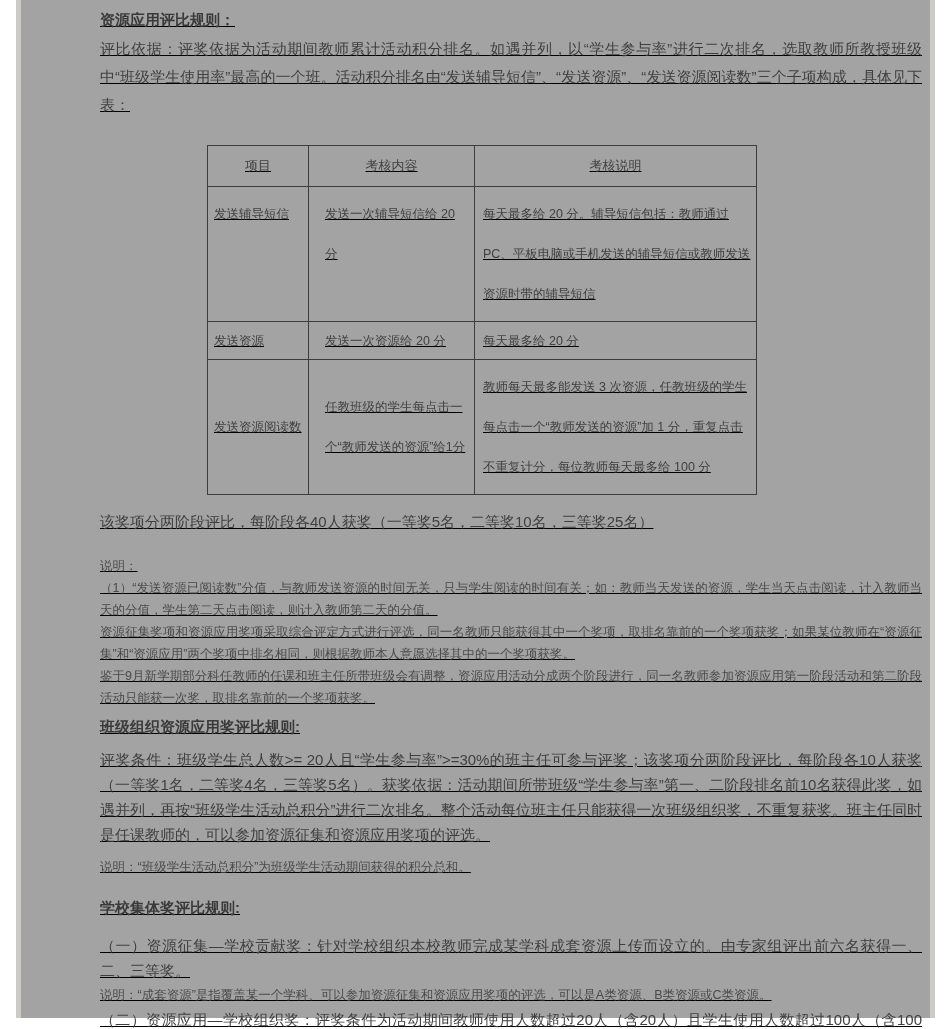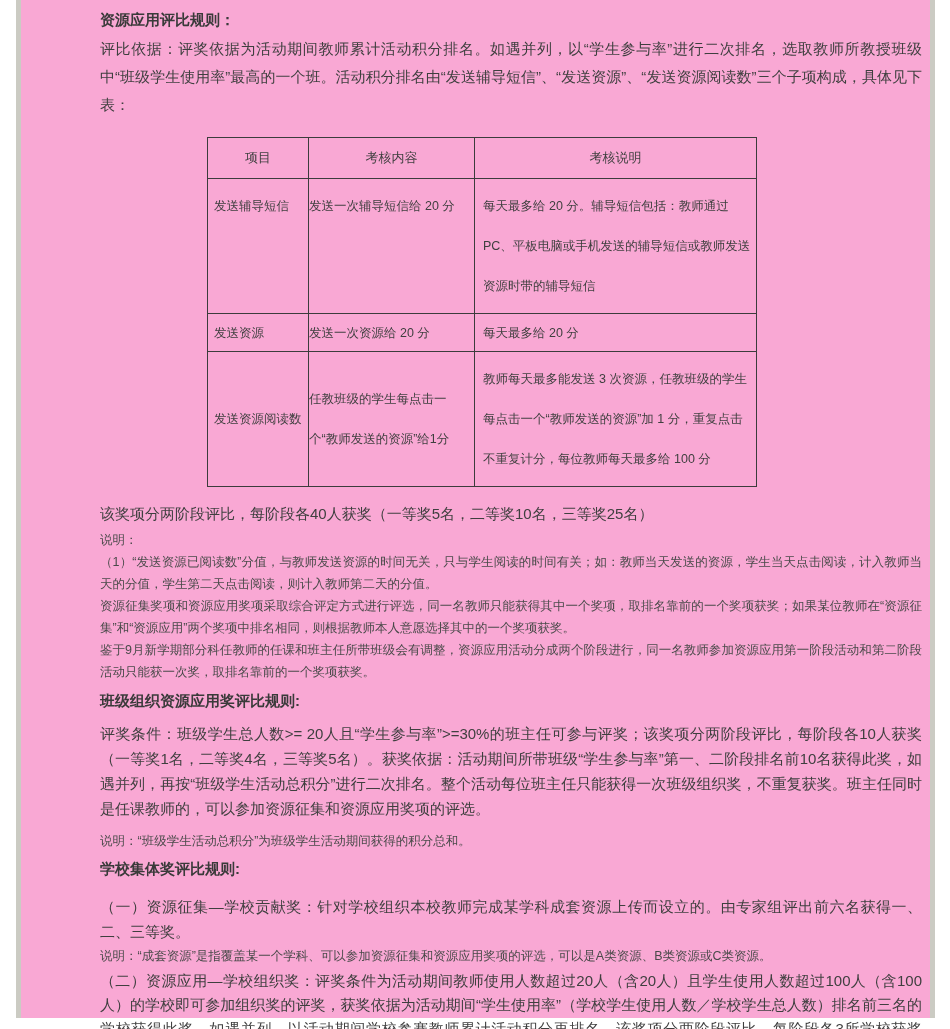--- a/index.html
+++ b/index.html
@@ -8,77 +8,78 @@
     background: #ffffff;
     font-family: "Liberation Sans", sans-serif;
     overflow: hidden;
   }
   .panel {
     position: absolute;
     left: 16px; top: 0;
     width: 919px; height: 1018px;
     border-left: 5px solid #cbcbc3;
     border-right: 5px solid #cbcbc3;
-    background: #f9a8d4;
+    background: #a3a3a3;
+    text-decoration: underline;
   }
   .content {
     padding: 3px 8px 0 79px;
     color: #3f3f3f;
   }
   .hd {
     font-size: 15px;
     font-weight: bold;
     line-height: 20px;
     color: #3a3a3a;
   }
   .hd1 { margin-top: 7px; }
   .hd2 { margin-top: 8px; }
-  .hd3 { margin-top: 7px; }
+  .hd3 { margin-top: 20px; }
   .p-main {
     font-size: 15px;
     line-height: 28px;
     color: #3f3f3f;
     text-align: justify;
   }
   .p1 { margin-top: 5px; }
   .p-award { margin-top: 13px; }
   .p-body2 { margin-top: 10px; line-height: 25px; }
   .p-item1 { margin-top: 15px; line-height: 25px; }
   .p-item2 { margin-top: 2px; line-height: 24px; }
   .p-small {
     font-size: 12.5px;
     line-height: 22px;
     color: #4a4a4a;
     text-align: justify;
   }
-  .notes-block { margin-top: 1px; }
+  .notes-block { margin-top: 19px; }
   .note2 { margin-top: 9px; }
   .note3 { margin-top: 1px; }
   table.rules {
-    margin-top: 18px;
+    margin-top: 26px;
     margin-left: 107px;
     border-collapse: collapse;
     table-layout: fixed;
     width: 549px;
     font-size: 12.5px;
     color: #3f3f3f;
   }
   table.rules th, table.rules td {
     border: 1px solid #3c3c3c;
   }
   table.rules th {
     font-weight: normal;
     height: 41px;
     text-align: center;
     vertical-align: middle;
     font-size: 13px;
   }
   table.rules td { text-align: left; }
   td.c1 { padding: 7px 3px 7px 6px; }
-  td.c2 { padding: 7px 5px 7px 0; }
+  td.c2 { padding: 7px 5px 7px 16px; }
   td.c3 { padding: 7px 2px 7px 8px; }
   tr.r1 { height: 121px; }
   tr.r1 td { vertical-align: top; line-height: 40px; }
   tr.r2 { height: 38px; }
   tr.r2 td { vertical-align: middle; line-height: 18px; padding-top: 2px; padding-bottom: 2px; }
   tr.r3 { height: 122px; }
   tr.r3 td.c1 { vertical-align: middle; line-height: 18px; }
   tr.r3 td.c2 { vertical-align: middle; line-height: 40px; }
   tr.r3 td.c3 { vertical-align: top; line-height: 40px; }
 </style>

